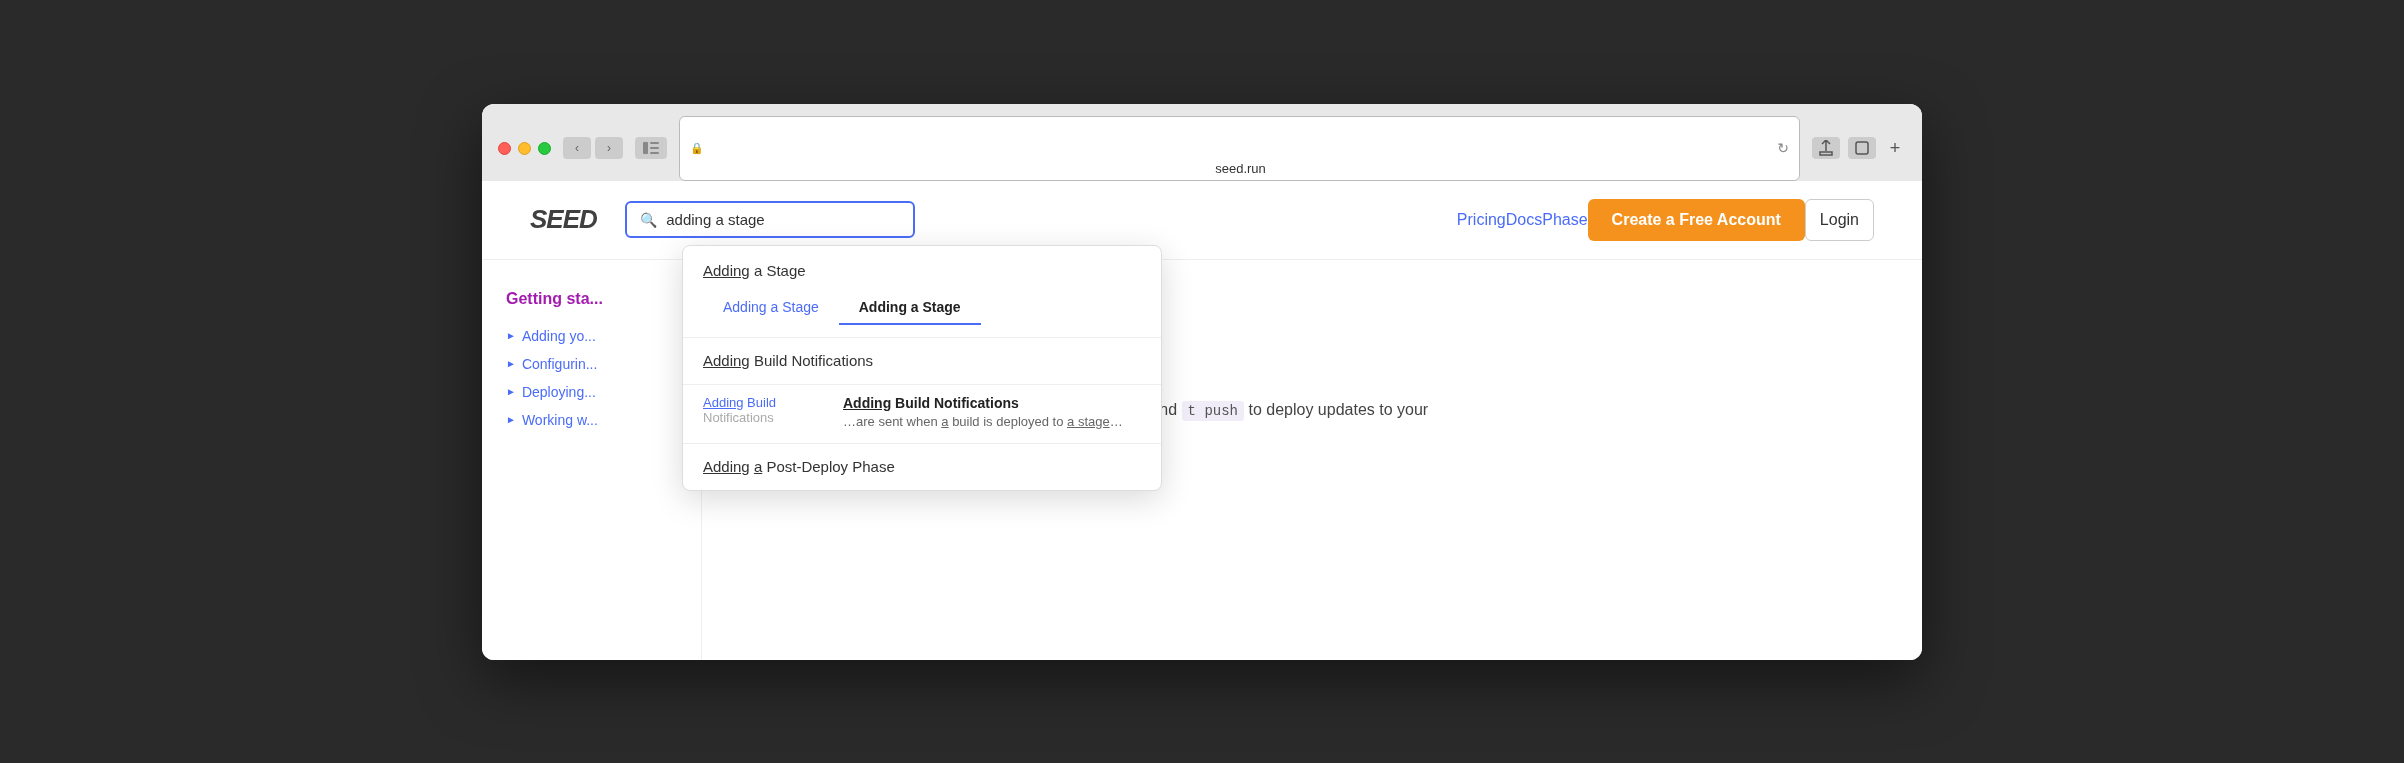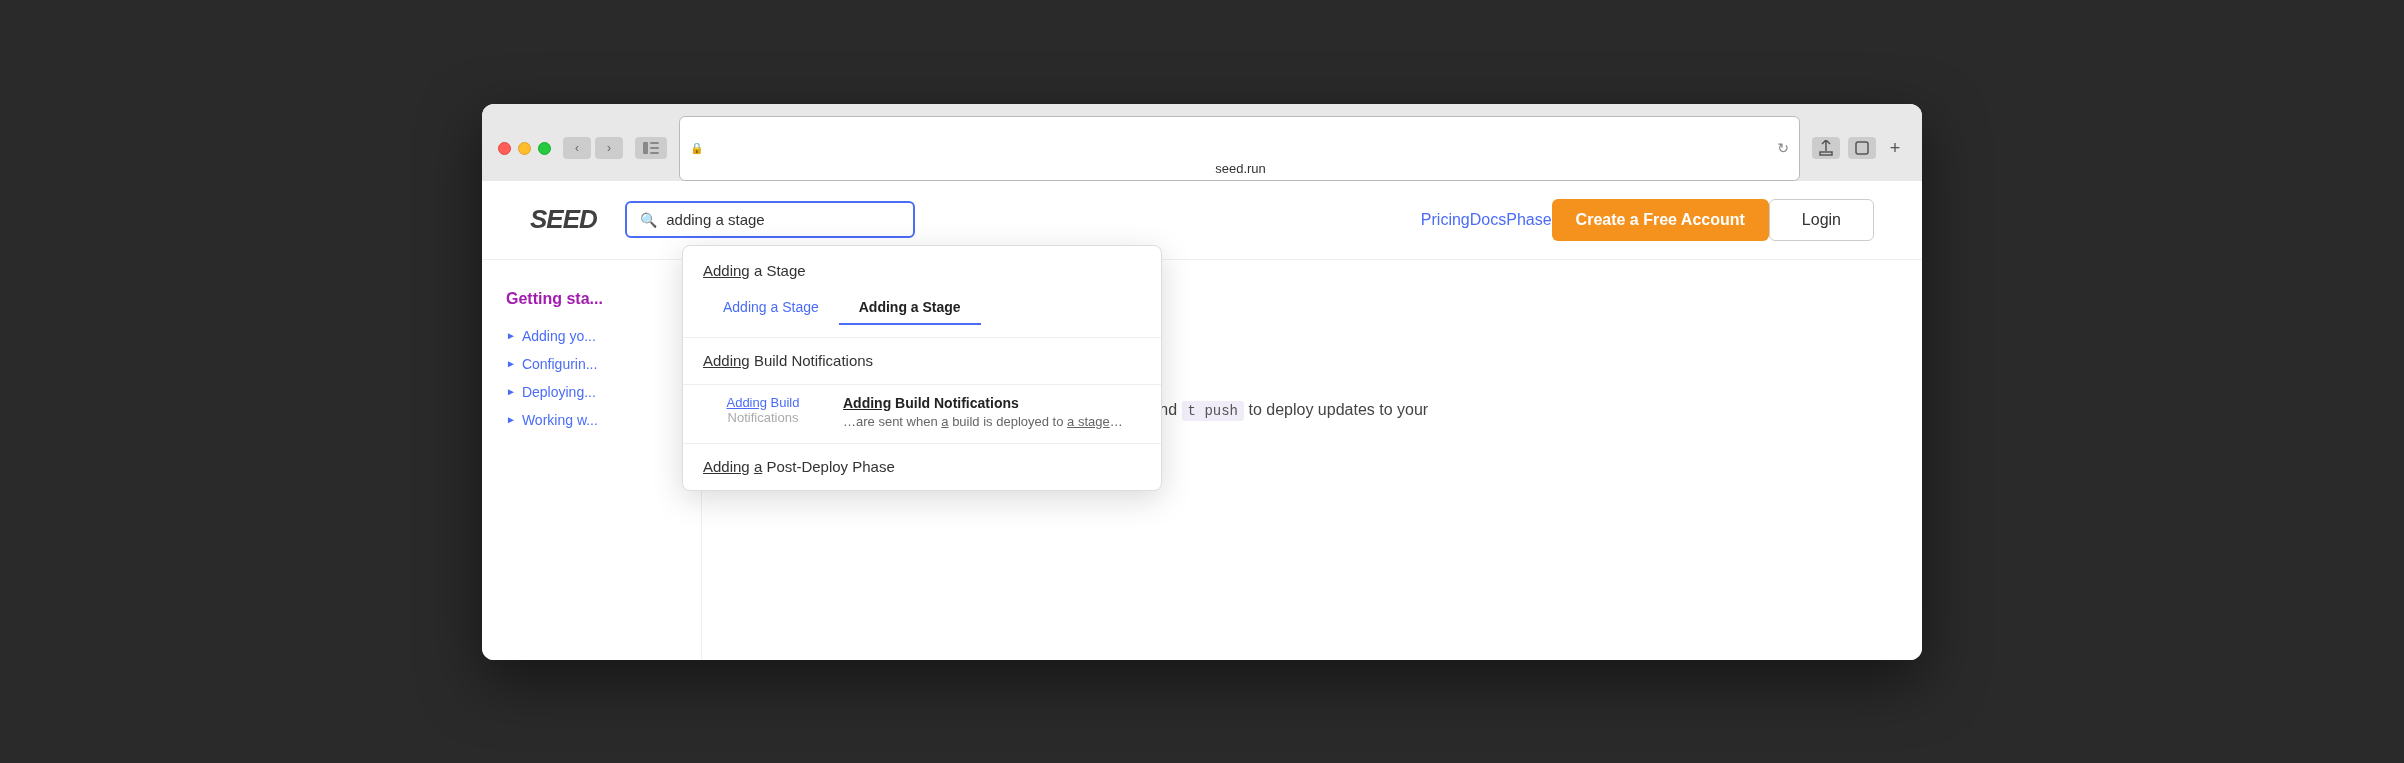--- a/index.html
+++ b/index.html
@@ -220,21 +220,21 @@
       border: none;
       border-radius: 6px;
       cursor: pointer;
     }
 
     .btn-login {
       background: #fff;
       color: #333;
       font-size: 16px;
       font-weight: 500;
-      padding: 11px 32px;
+      padding: 11px 14px;
       border: 1px solid #ccc;
       border-radius: 6px;
       cursor: pointer;
     }
 
     
     .main-layout {
       display: flex;
       min-height: 400px;
       position: relative;
@@ -374,21 +374,21 @@
     .dropdown-result-detail {
       display: flex;
       gap: 20px;
       padding: 10px 20px 14px 20px;
       border-bottom: 1px solid #eee;
     }
 
     .result-detail-left {
       display: flex;
       flex-direction: column;
-      align-items: center;
+      align-items: flex-start;
       min-width: 120px;
     }
 
     .result-detail-left .line1 {
       font-size: 13px;
       color: #4a6cf7;
       font-weight: 400;
     }
 
     .result-detail-left .line1 .highlight {

